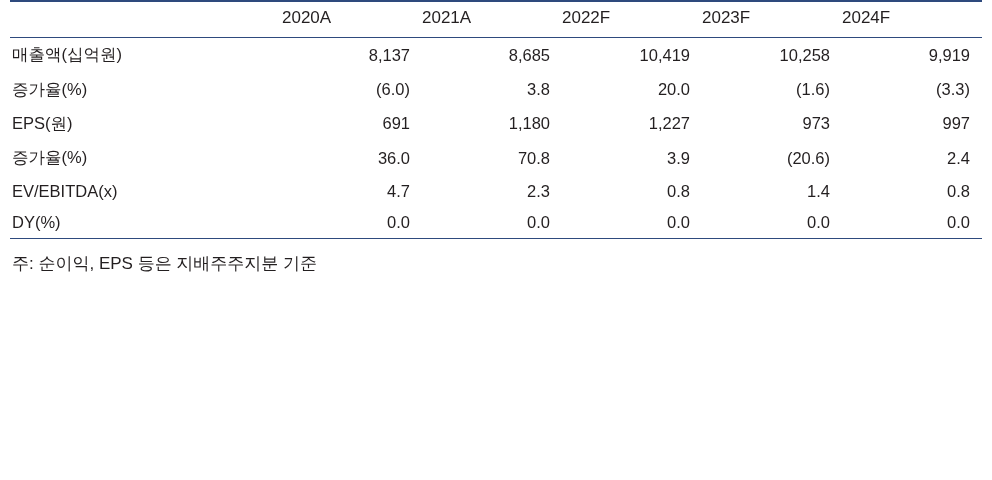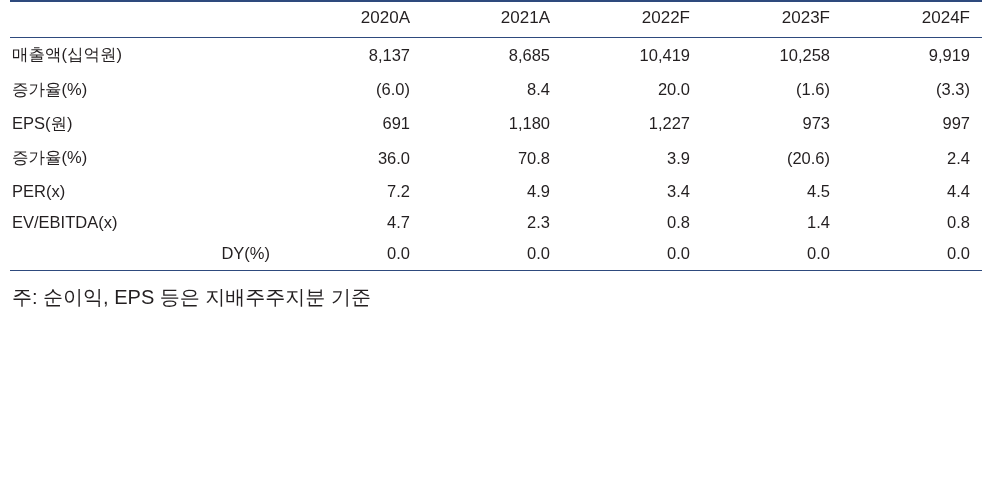--- a/index.html
+++ b/index.html
@@ -25,21 +25,21 @@
   table.fin {
     width: 972px;
     border-collapse: collapse;
     table-layout: fixed;
   }
   table.fin col.label { width: 272px; }
   table.fin col.val   { width: 140px; }
   thead th {
     font-size: 17px;
     font-weight: normal;
-    text-align: right;
+    text-align: left;
     padding: 6px 12px 9px 0;
     border-top: 2.5px solid #2e4a7d;
     border-bottom: 1.2px solid #2e4a7d;
     color: #231f20;
     white-space: nowrap;
   }
   thead th.label-head {
     text-align: left;
     padding-left: 2px;
   }
@@ -49,24 +49,23 @@
     padding: 6.2px 12px 6.2px 0;
     white-space: nowrap;
     color: #231f20;
   }
   tbody td.label {
     text-align: left;
     padding-left: 2px;
   }
   tbody tr:last-child td {
     border-bottom: 1.2px solid #2e4a7d;
-    text-align: right;
   }
   .note {
-    font-size: 20px;
+    font-size: 17px;
     color: #231f20;
     padding: 13px 0 0 2px;
   }
 </style>
 </head>
 <body>
 
 <div class="sheet">
 
   <table class="fin">
@@ -93,48 +92,40 @@
         <td class="label">매출액(십억원)</td>
         <td>8,137</td>
         <td>8,685</td>
         <td>10,419</td>
         <td>10,258</td>
         <td>9,919</td>
       </tr>
       <tr>
         <td class="label">증가율(%)</td>
         <td>(6.0)</td>
-        <td>8.4</td>
+        <td>3.8</td>
         <td>20.0</td>
         <td>(1.6)</td>
         <td>(3.3)</td>
       </tr>
       <tr>
         <td class="label">EPS(원)</td>
         <td>691</td>
         <td>1,180</td>
         <td>1,227</td>
         <td>973</td>
         <td>997</td>
       </tr>
       <tr>
         <td class="label">증가율(%)</td>
         <td>36.0</td>
         <td>70.8</td>
         <td>3.9</td>
         <td>(20.6)</td>
         <td>2.4</td>
-      </tr>
-      <tr>
-        <td class="label">PER(x)</td>
-        <td>7.2</td>
-        <td>4.9</td>
-        <td>3.4</td>
-        <td>4.5</td>
-        <td>4.4</td>
       </tr>
       <tr>
         <td class="label">EV/EBITDA(x)</td>
         <td>4.7</td>
         <td>2.3</td>
         <td>0.8</td>
         <td>1.4</td>
         <td>0.8</td>
       </tr>
       <tr>

